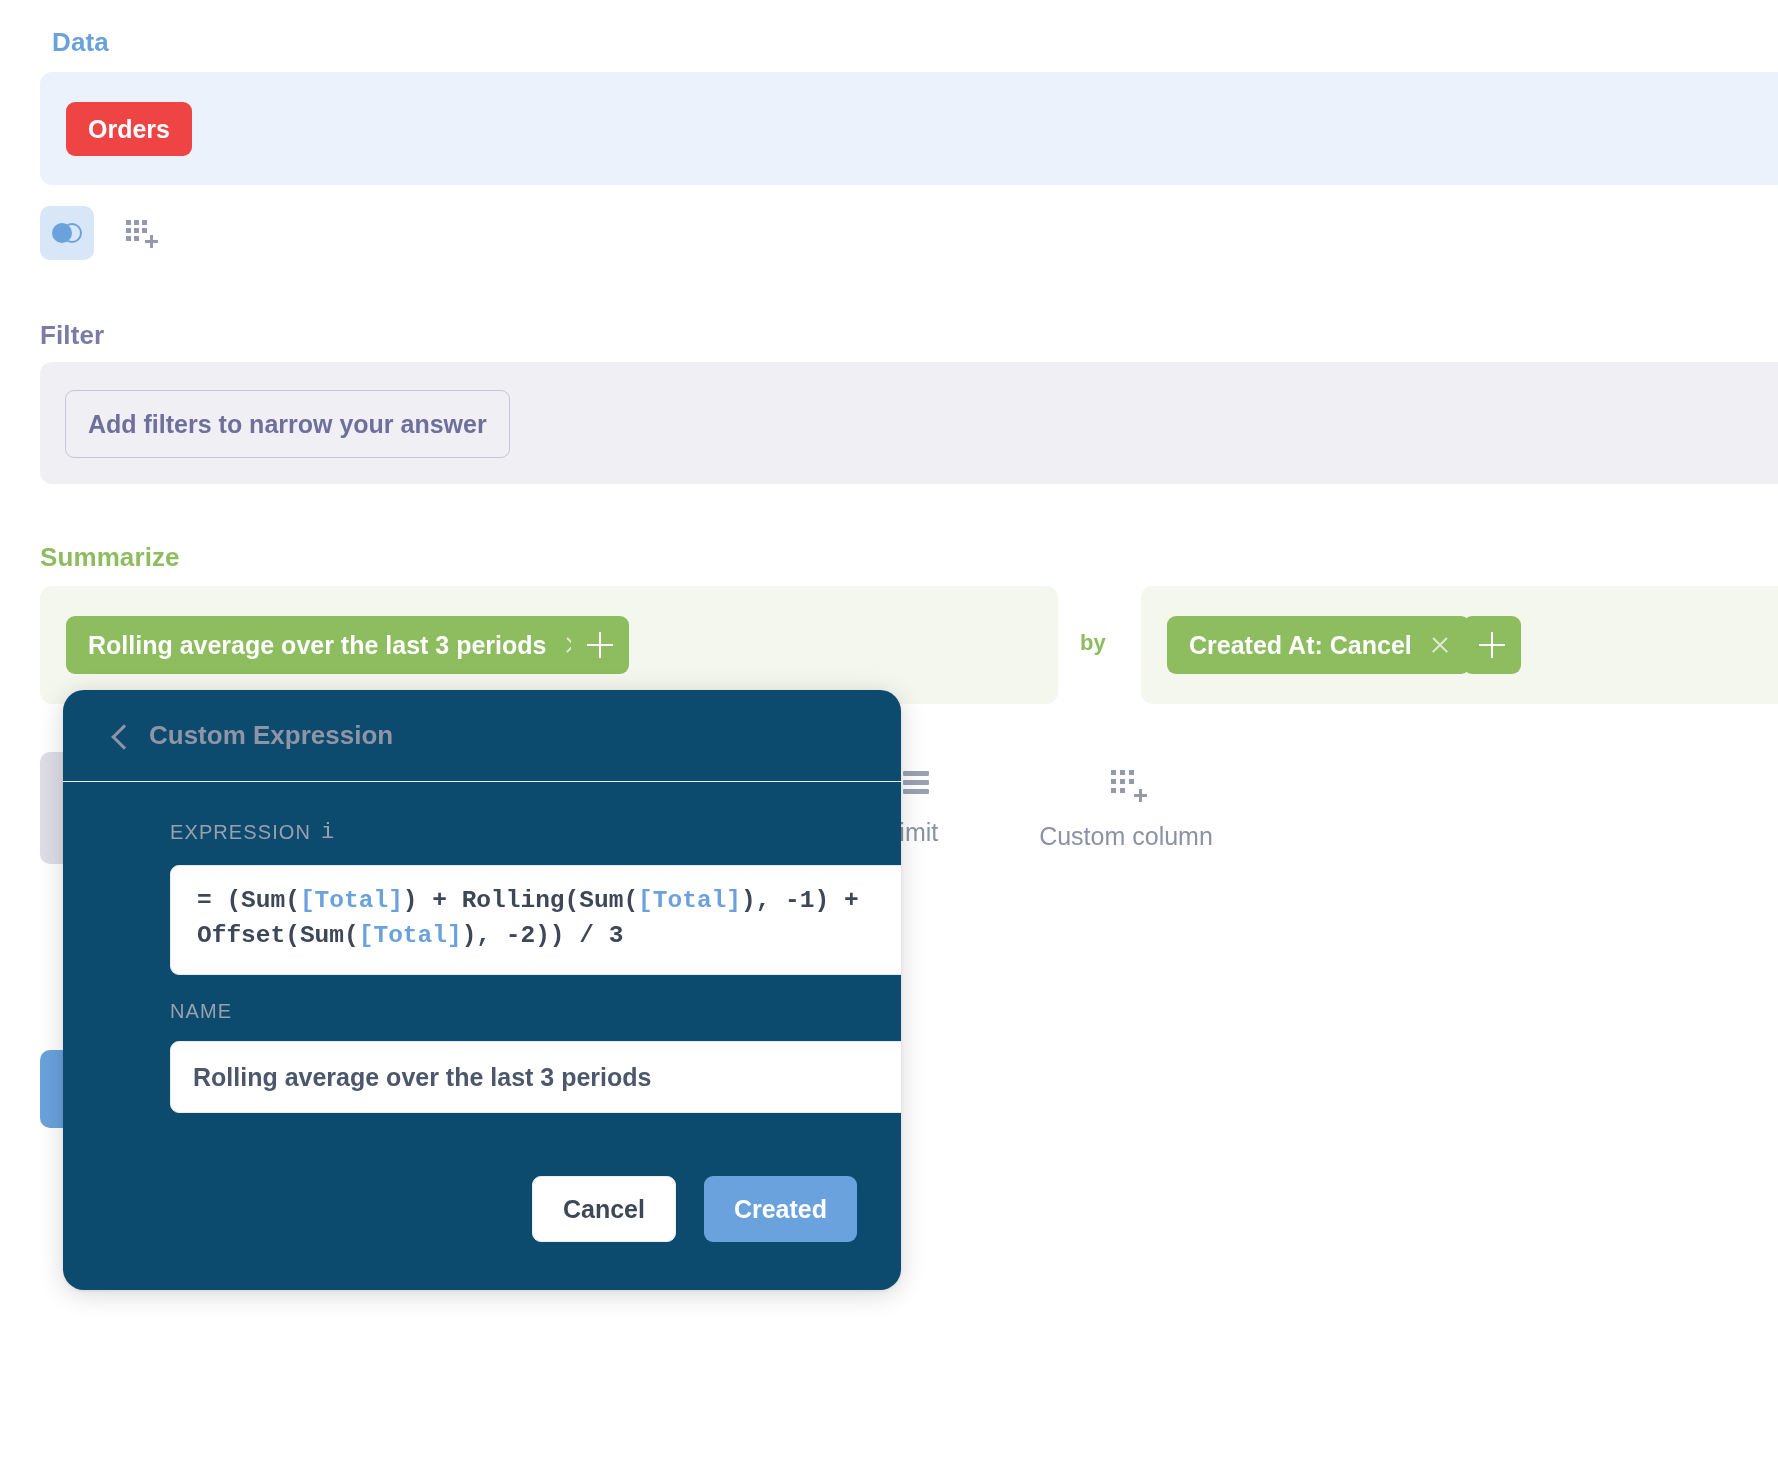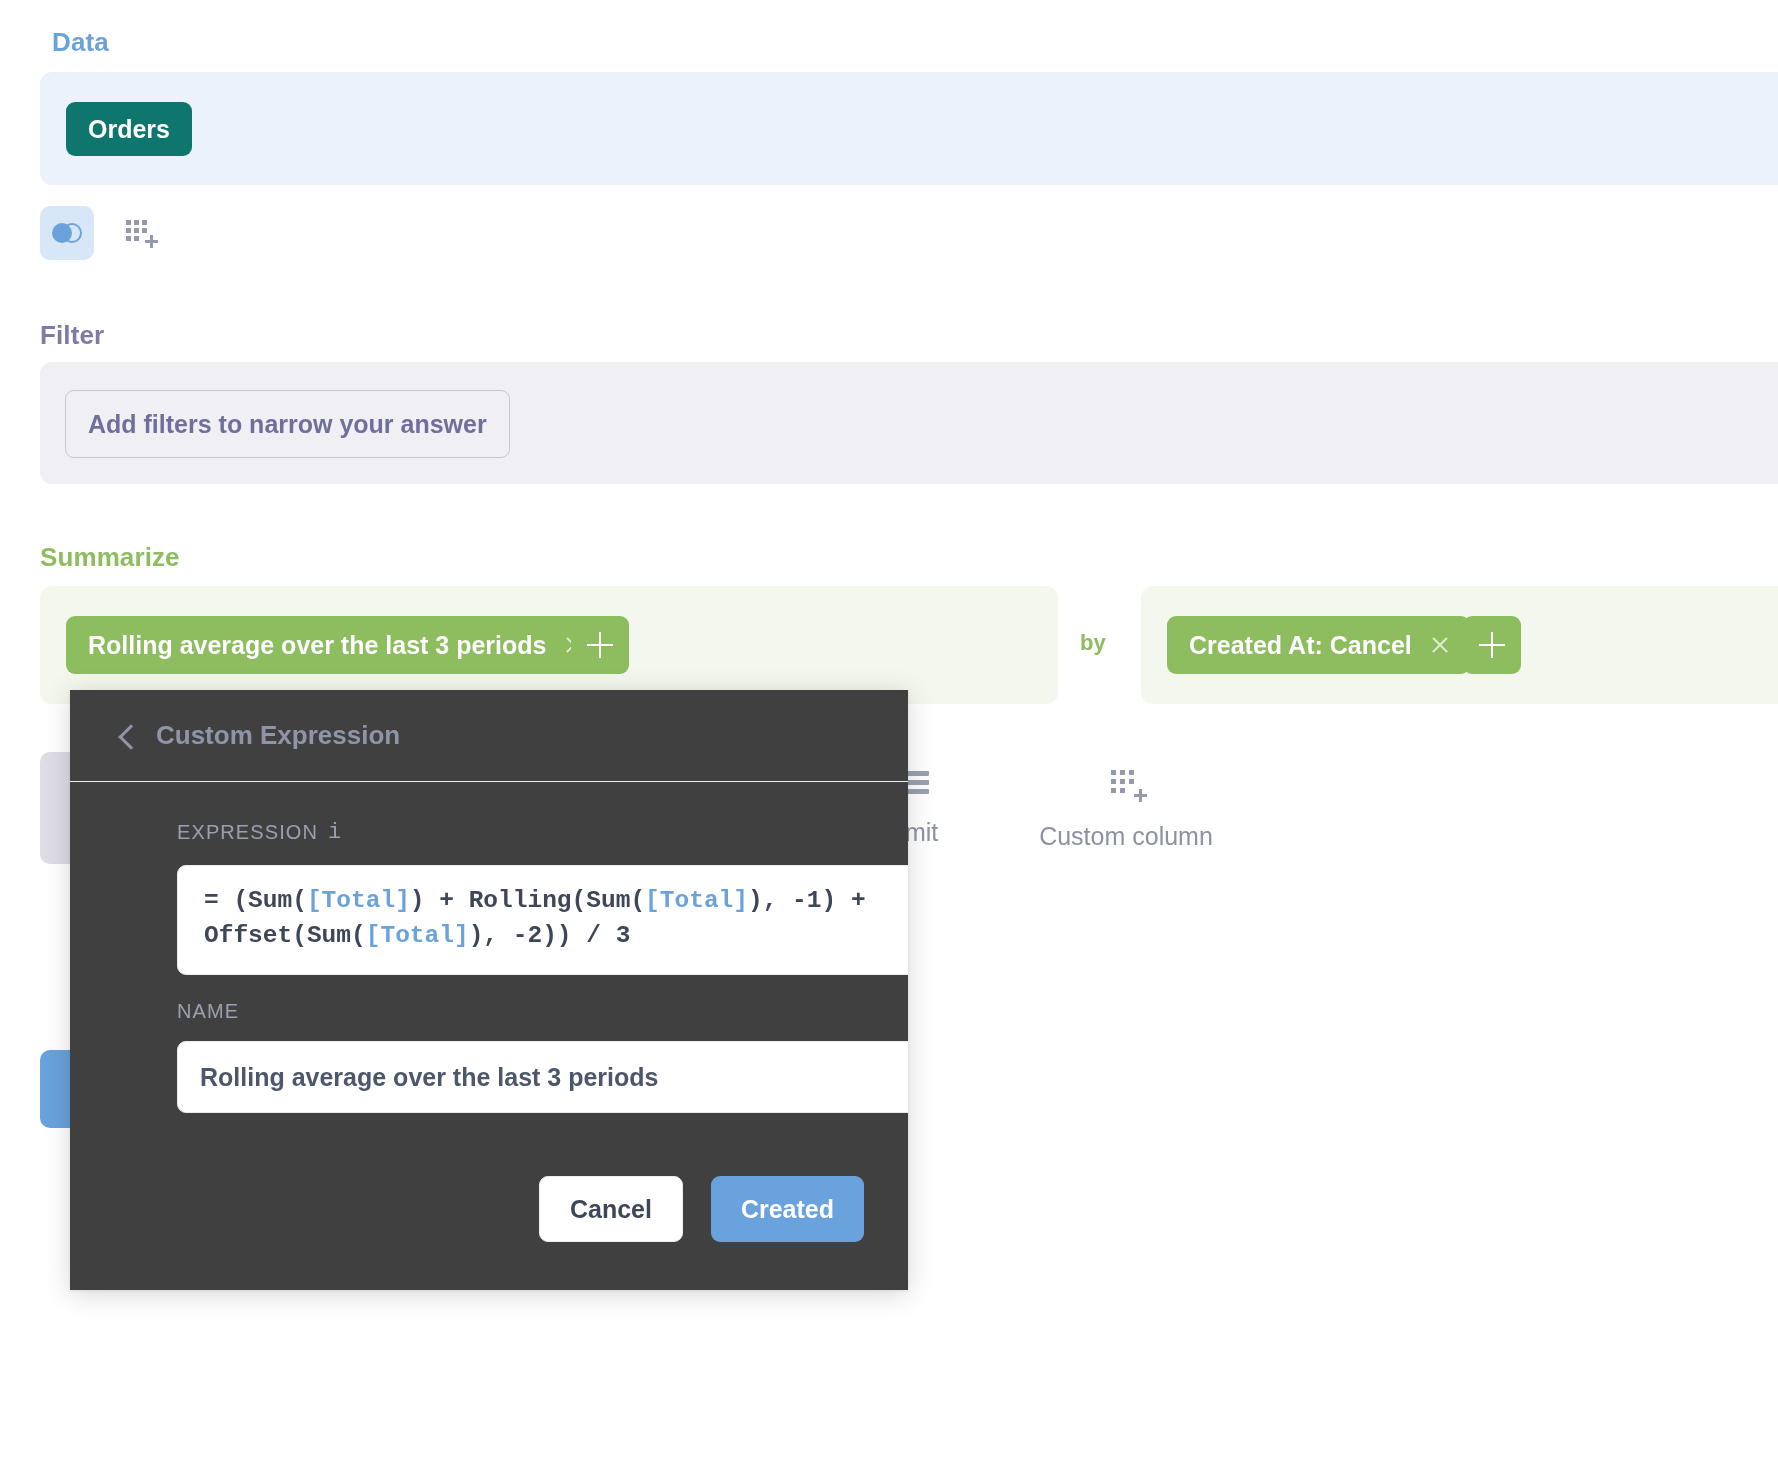--- a/index.html
+++ b/index.html
@@ -40,21 +40,21 @@
     width: 1760px; height: 113px;
     background: #ebf2fc;
     border-radius: 12px;
   }
   #orders-chip {
     position: absolute;
     left: 26px; top: 30px;
     height: 54px;
     padding: 0 22px;
     display: flex; align-items: center;
-    background: #0f766e;
+    background: #ef4444;
     color: #ffffff;
     font-size: 25px;
     font-weight: 700;
     border-radius: 9px;
     cursor: pointer;
     white-space: nowrap;
   }
 
   
   #data-tools {
@@ -249,24 +249,24 @@
   }
   .bars i:nth-child(1) { top: 1px;  width: 26px; }
   .bars i:nth-child(2) { top: 10px; width: 26px; }
   .bars i:nth-child(3) { top: 19px; width: 26px; }
 
   .gridplus.lg { width: 30px; height: 30px; }
 
   
   #expr-modal {
     position: absolute;
-    left: 70px; top: 690px;
+    left: 63px; top: 690px;
     width: 838px; height: 600px;
-    background: #404040;
-    border-radius: 0;
+    background: #0c4a6e;
+    border-radius: 21px;
     box-shadow: 0 4px 26px rgba(0,0,0,.16), 0 1px 3px rgba(0,0,0,.08);
     overflow: hidden;
   }
   #modal-header {
     height: 92px;
     display: flex;
     align-items: center;
     gap: 16px;
     padding-left: 46px;
     border-bottom: 1.4px solid #eceef1;

